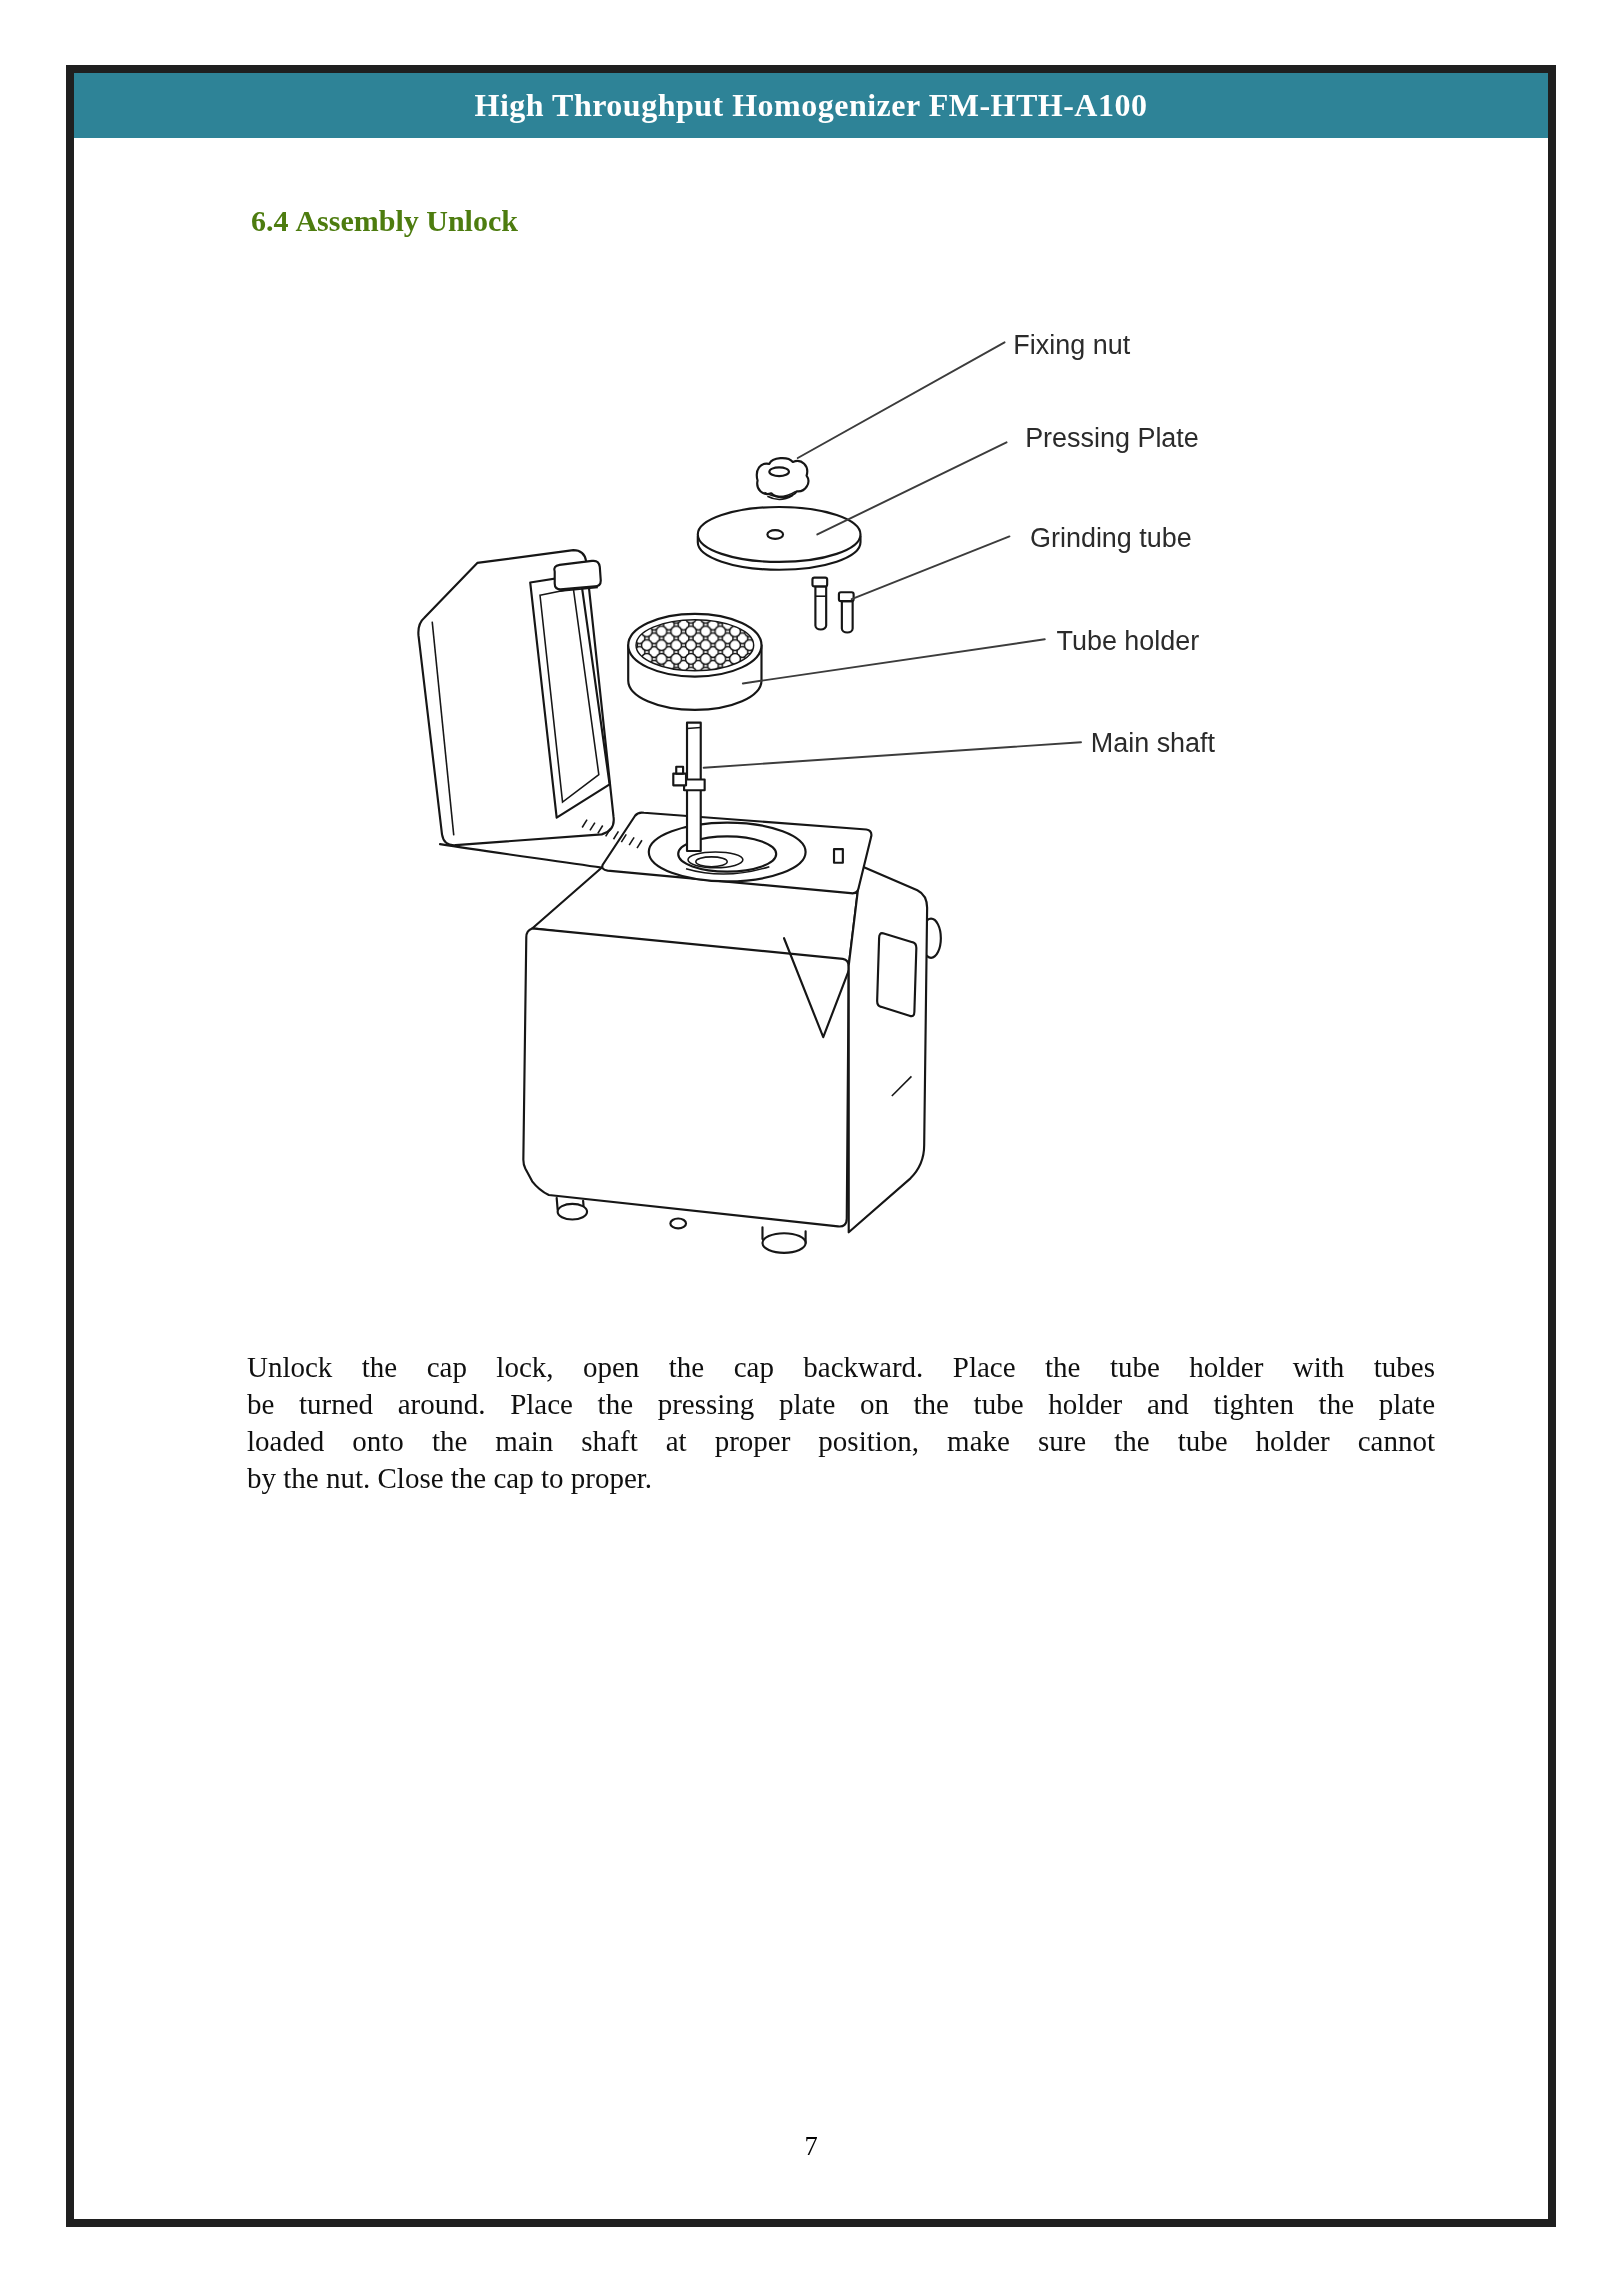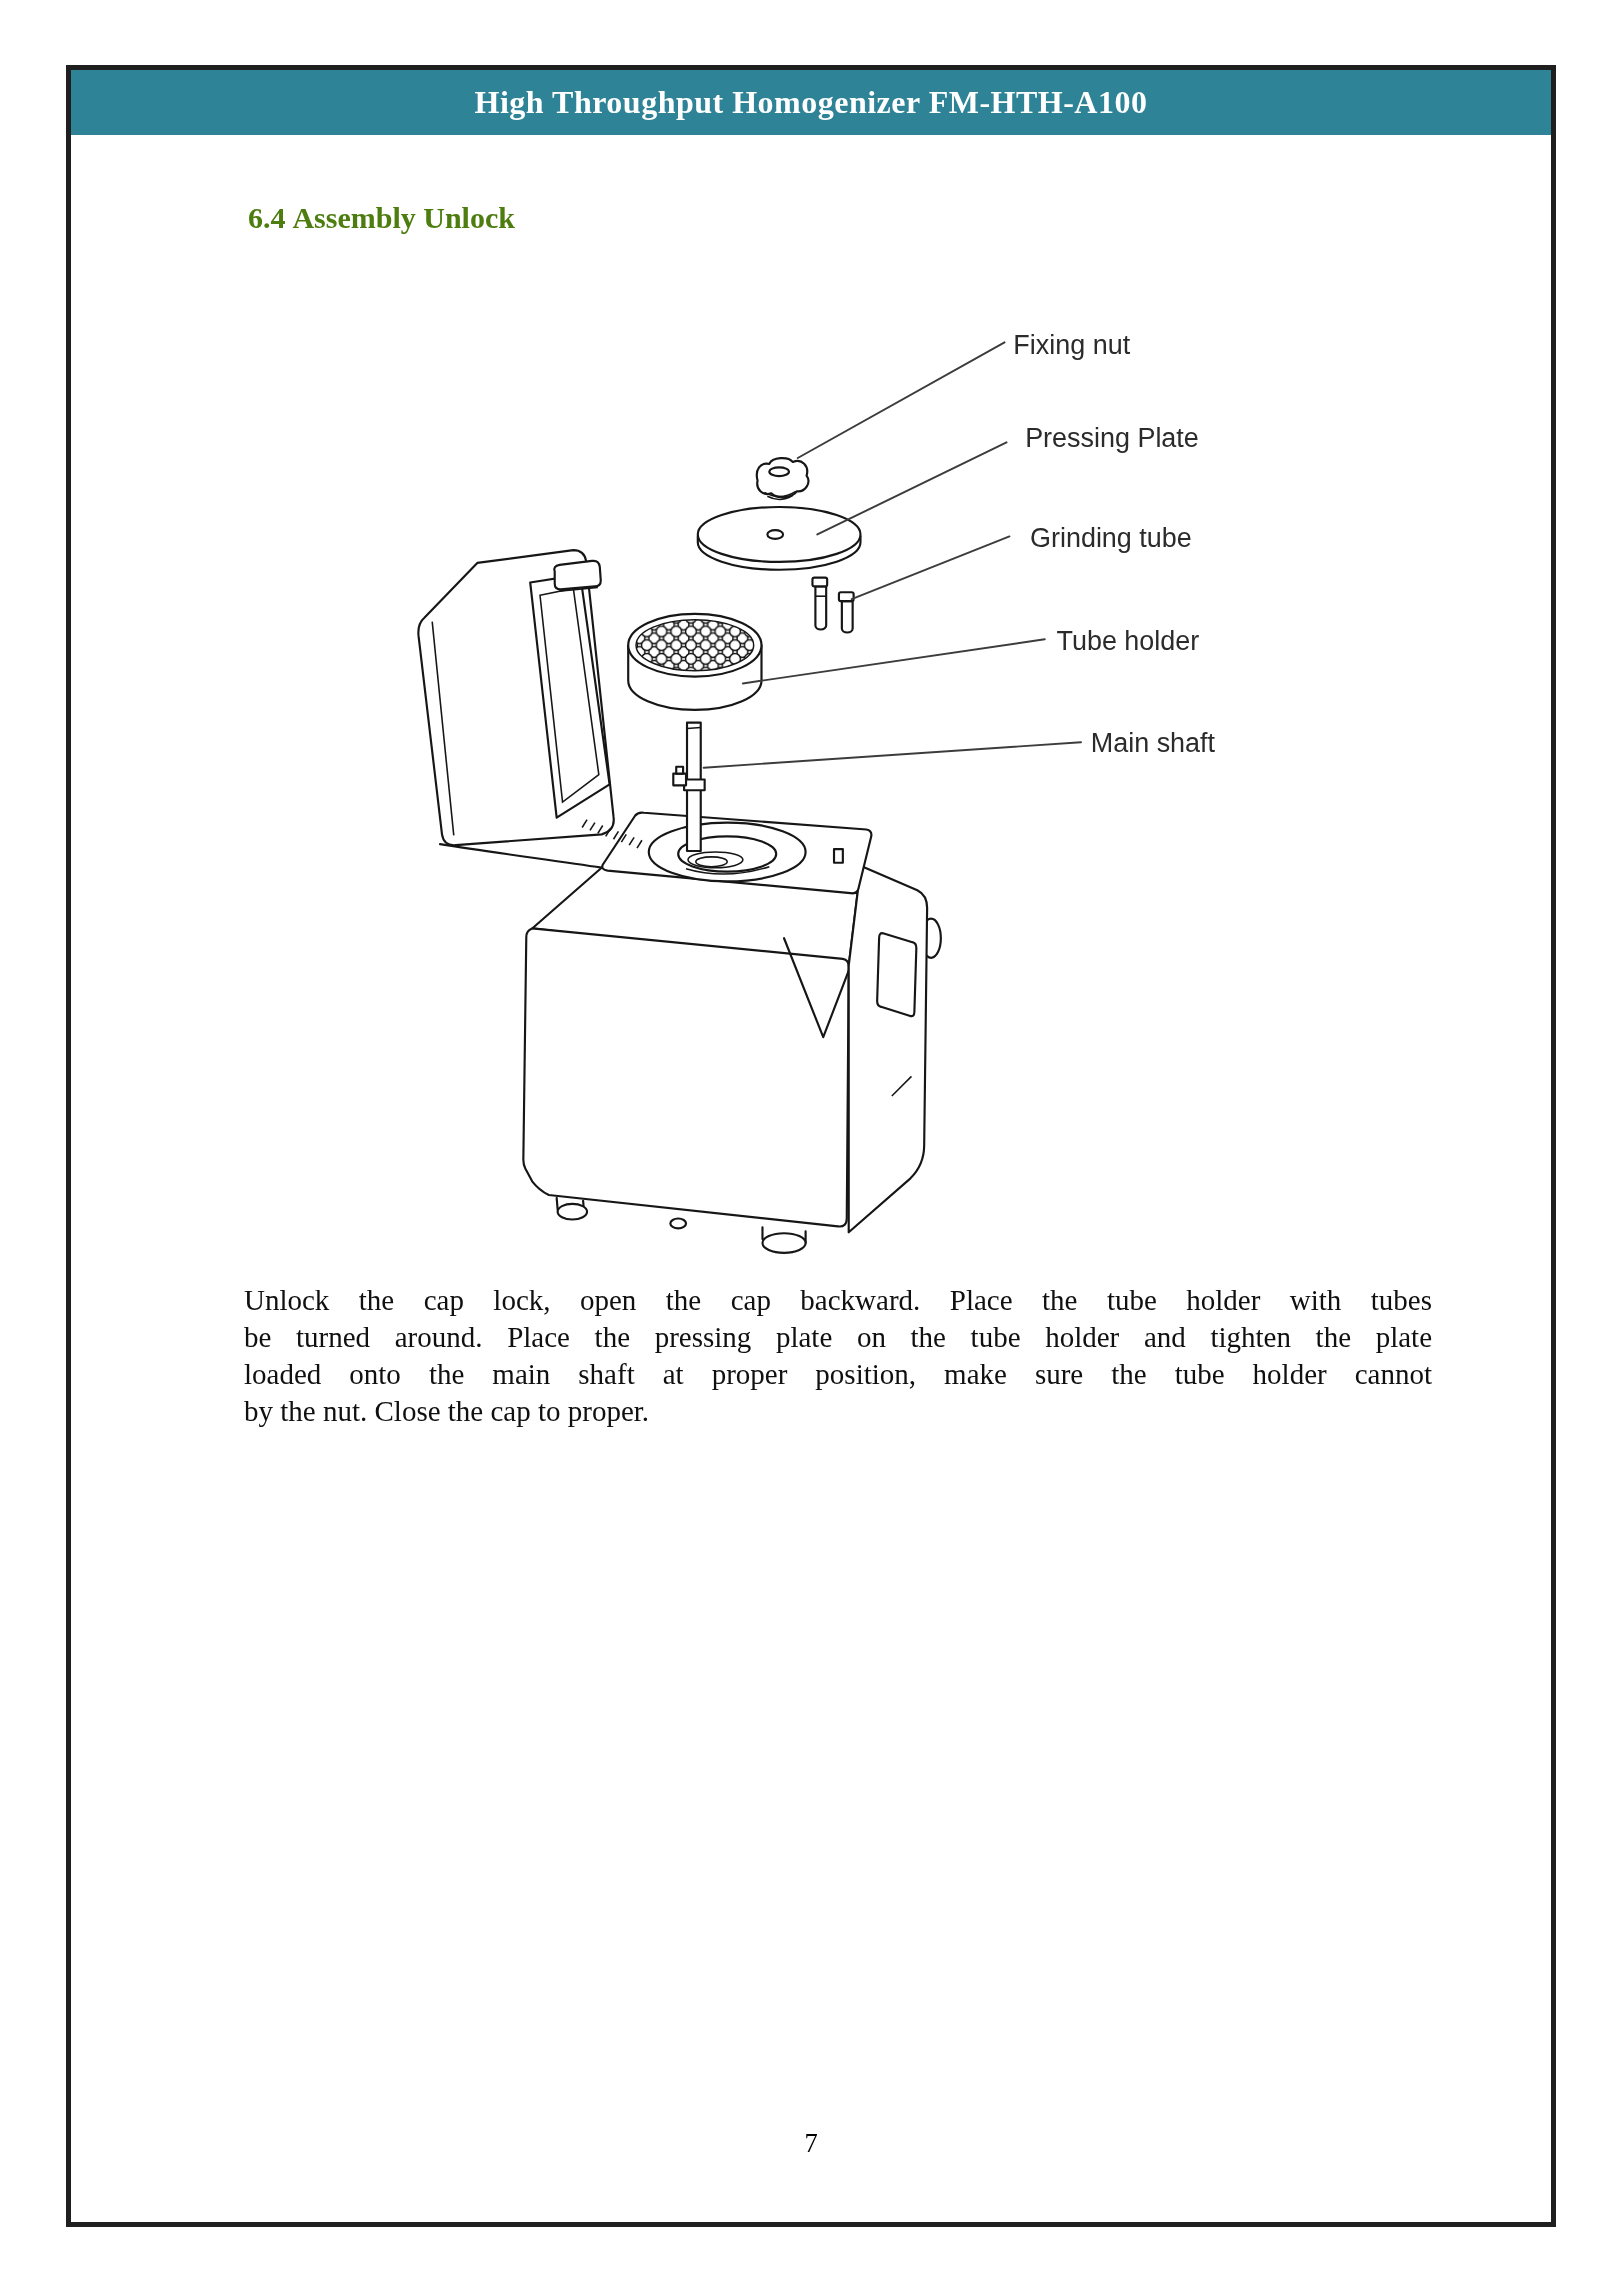--- a/index.html
+++ b/index.html
@@ -1,26 +1,26 @@
 <!DOCTYPE html>
 <html><head>
 <meta charset="utf-8">
 <style>
   html,body{margin:0;padding:0;background:#ffffff;}
   #page{position:relative;width:1621px;height:2293px;background:#ffffff;overflow:hidden;
         font-family:"Liberation Serif", serif;color:#111;}
   #border-box{position:absolute;left:66px;top:65px;width:1490px;height:2162px;
-        border:5px solid #3b82f6;box-sizing:border-box;background:#ffffff;}
+        border:8px solid #3b82f6;box-sizing:border-box;background:#ffffff;}
   #header-bar{position:absolute;left:0;top:0;width:100%;height:65px;background:#2e8397;
         display:flex;align-items:center;justify-content:center;}
   #header-bar .title{font-family:"Liberation Serif", serif;font-weight:bold;font-size:32px;
         color:#ffffff;letter-spacing:0.5px;}
   #section-heading{position:absolute;left:177px;top:131px;display:flex;gap:6.9px;
         font-family:"Liberation Serif", serif;font-weight:bold;font-size:30px;color:#4d7c0f;}
-  #body-paragraph{position:absolute;left:173px;top:1212px;width:1188px;
+  #body-paragraph{position:absolute;left:173px;top:1276px;width:1188px;
         font-size:29px;line-height:37px;color:#101010;}
   #body-paragraph .line{text-align:justify;text-align-last:justify;white-space:normal;}
   #body-paragraph .line.last{text-align:left;text-align-last:left;}
   #page-number{position:absolute;left:0;top:2058px;width:100%;text-align:center;
         font-size:26.5px;color:#000;}
   #diagram-svg{position:absolute;left:0;top:0;width:1621px;height:2293px;}
   .ln{fill:none;stroke:#161616;stroke-width:2.2;stroke-linejoin:round;stroke-linecap:round;}
   .lnw{fill:#ffffff;stroke:#161616;stroke-width:2.2;stroke-linejoin:round;stroke-linecap:round;}
   .thin{fill:none;stroke:#161616;stroke-width:1.6;}
   .leader{fill:none;stroke:#3c3c3c;stroke-width:2;stroke-linecap:round;}

